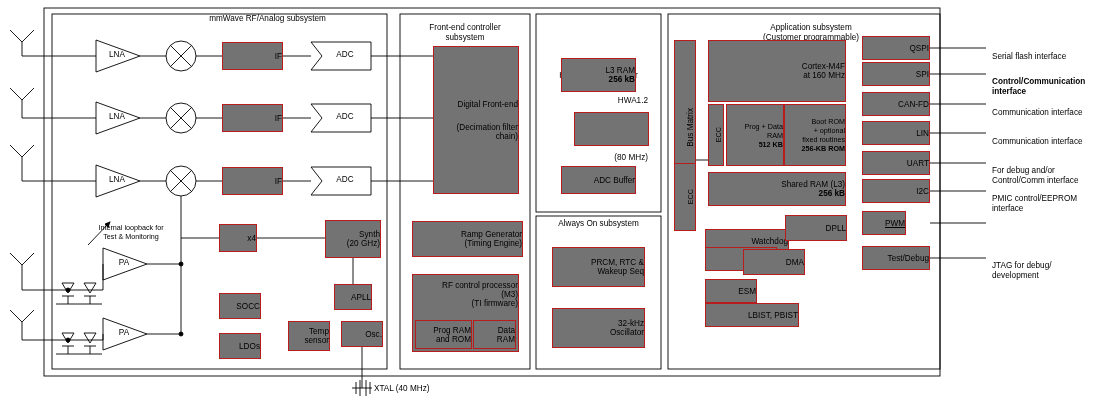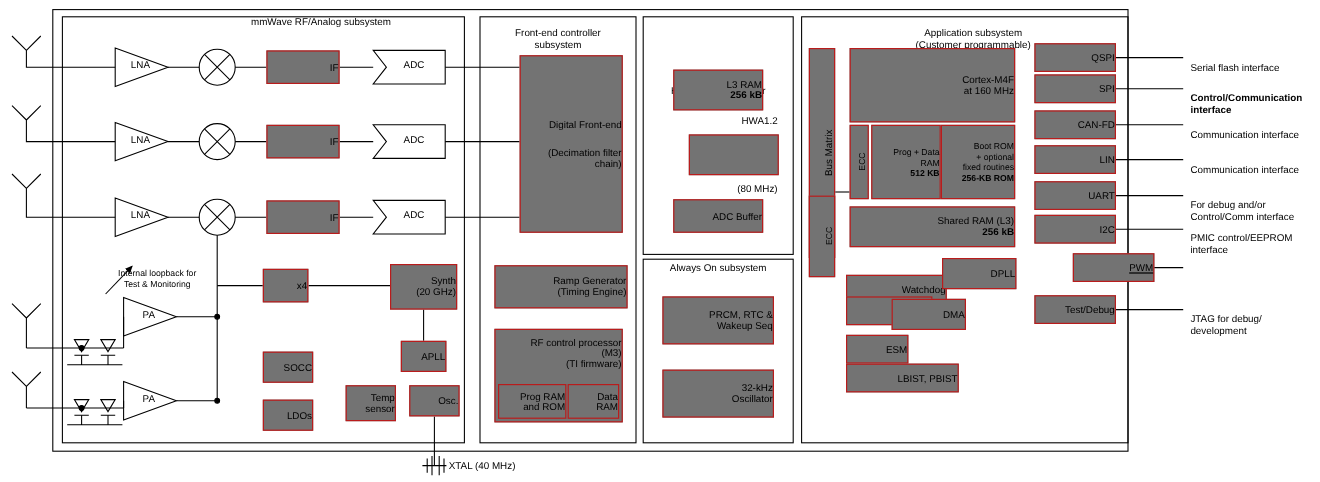--- a/index.html
+++ b/index.html
@@ -308,21 +308,21 @@
     </div>
   <div class="abs box t8" style="left:862px;top:121px;width:68px;height:24px;">
     <span>LIN</span>
     </div>
   <div class="abs box t8" style="left:862px;top:151px;width:68px;height:24px;">
     <span>UART</span>
     </div>
   <div class="abs box t8" style="left:862px;top:179px;width:68px;height:24px;">
     <span>I2C</span>
     </div>
-  <div class="abs box t8" style="left:894px;top:211px;width:68px;height:24px;text-decoration:underline;">
+  <div class="abs box t8" style="left:862px;top:211px;width:44px;height:24px;text-decoration:underline;">
     <span>PWM</span>
     </div>
   <div class="abs box t8" style="left:862px;top:246px;width:68px;height:24px;">
     <span>Test/Debug</span>
     </div>
 
   <div class="lbl t8" style="left:992px;top:43px;width:108px;text-align:left;white-space:pre-line;">
     <span>Serial flash interface</span></div>
   <div class="lbl t8" style="left:992px;top:68px;width:108px;text-align:left;white-space:pre-line;font-weight:bold;">
     <span>Control/Communication

